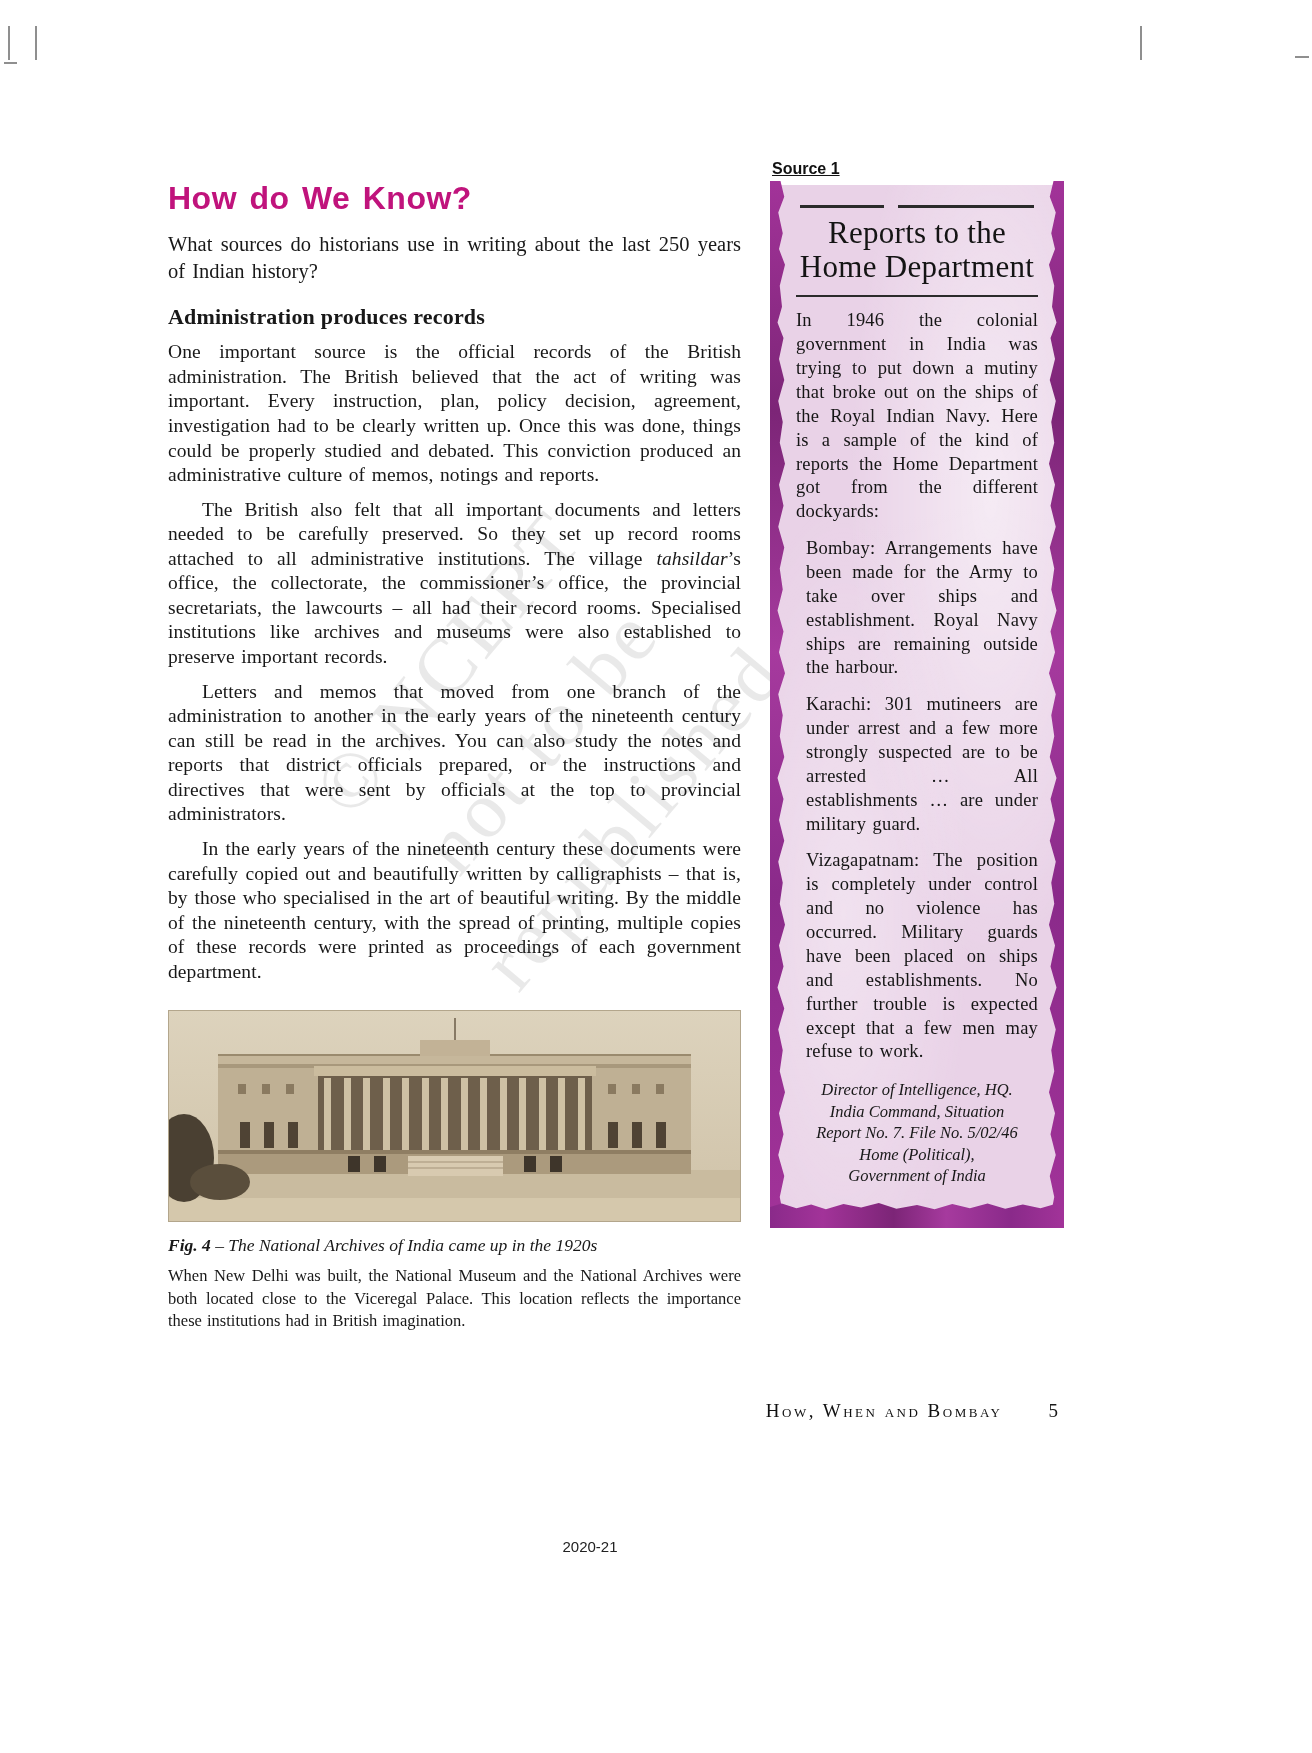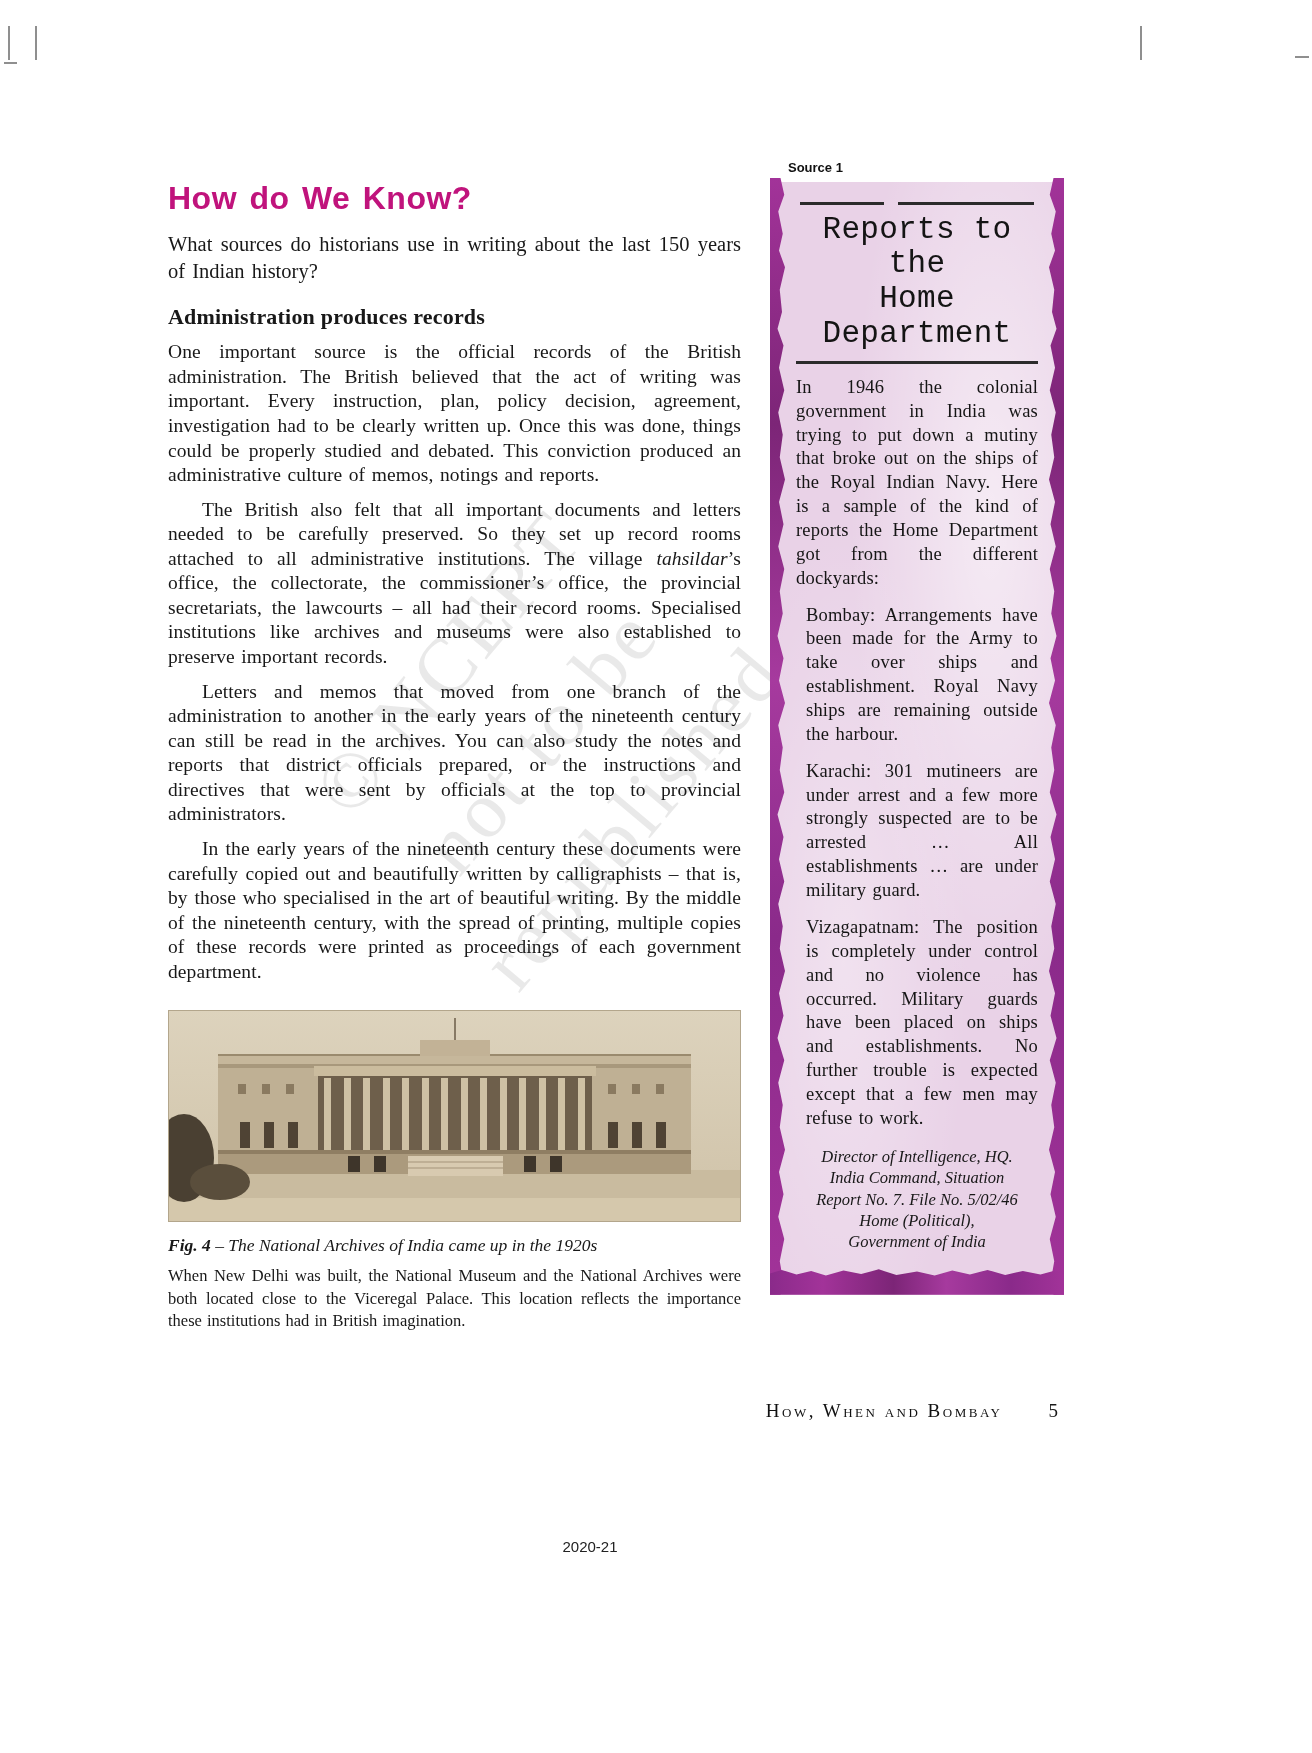--- a/index.html
+++ b/index.html
@@ -41,22 +41,22 @@
   
   .figure-block{margin:26px 0 0;}
   .figure-photo{display:block;width:573px;height:212px;}
   .fig-caption{margin:12px 0 0;font-size:17.5px;font-style:italic;line-height:1.3;}
   .fig-caption .fig-label{font-weight:bold;}
   .fig-note{margin:8px 0 0;font-size:16.5px;line-height:1.36;text-align:justify;word-spacing:1px;}
 
   
   .sidebar{position:absolute;left:770px;top:160px;width:294px;z-index:1;}
   .source-label{
-    font-family:"Liberation Sans", sans-serif;font-weight:bold;font-size:13px;
-    margin:0 0 7px 18px;color:#111;
+    font-family:"Liberation Sans", sans-serif;font-weight:bold;font-size:16px;
+    margin:0 0 7px 2px;color:#111;text-decoration:underline;
   }
   .source-box{
     position:relative;
     background:
       radial-gradient(ellipse at 75% 30%, rgba(255,255,255,0.55) 0%, rgba(255,255,255,0) 45%),
       radial-gradient(ellipse at 25% 70%, rgba(255,255,255,0.35) 0%, rgba(255,255,255,0) 40%),
       #e9d2e7;
     padding:18px 26px 0;
   }
   .torn{position:absolute;top:-4px;bottom:0;width:15px;z-index:1;
@@ -65,21 +65,21 @@
   }
   .torn.left{left:0;}
   .torn.right{right:0;transform:scaleX(-1);}
   .box-content{position:relative;z-index:2;}
   .rule-top{display:flex;gap:14px;margin:2px 4px 8px;}
   .rule-top span{height:2.5px;background:#2b2b2b;display:block;}
   .rule-top .seg1{width:36%;}
   .rule-top .seg2{flex:1;}
   .box-title{
     margin:4px 0 6px;text-align:center;font-weight:normal;
-    font-size:31px;line-height:1.12;letter-spacing:0.3px;color:#141414;font-family:Liberation Mono, monospace;
+    font-size:31px;line-height:1.12;letter-spacing:0.3px;color:#141414;
   }
   .rule-under{height:2.5px;background:#2b2b2b;margin:10px 0 12px;}
   .box-para{
     margin:0;font-size:18.5px;line-height:1.29;text-align:justify;
     letter-spacing:0.2px;word-spacing:1.5px;color:#151515;
   }
   .box-para.report{margin:13px 0 0 10px;}
   .attribution{
     margin:15px 0 10px;font-size:16.5px;font-style:italic;text-align:center;line-height:1.3;
   }
@@ -116,21 +116,21 @@
 
   <div class="watermark">
     <div>© NCERT</div>
     <div>not to be</div>
     <div>republished</div>
   </div>
 
   <div class="main-col">
     <h1 class="main-heading">How do We Know?</h1>
 
-    <p class="intro">What sources do historians use in writing about the last 150 years of Indian history?</p>
+    <p class="intro">What sources do historians use in writing about the last 250 years of Indian history?</p>
 
     <h2 class="section-title">Administration produces records</h2>
 
     <p class="body-para">One important source is the official records of the British administration. The British believed that the act of writing was important. Every instruction, plan, policy decision, agreement, investigation had to be clearly written up. Once this was done, things could be properly studied and debated. This conviction produced an administrative culture of memos, notings and reports.</p>
 
     <p class="body-para indent"><span>The British also felt that all important documents and letters needed to be carefully preserved. So they set up record rooms attached to all administrative institutions. The village </span><em>tahsildar</em><span>’s office, the collectorate, the commissioner’s office, the provincial secretariats, the lawcourts – all had their record rooms. Specialised institutions like archives and museums were also established to preserve important records.</span></p>
 
     <p class="body-para indent">Letters and memos that moved from one branch of the administration to another in the early years of the nineteenth century can still be read in the archives. You can also study the notes and reports that district officials prepared, or the instructions and directives that were sent by officials at the top to provincial administrators.</p>
 
     <p class="body-para indent">In the early years of the nineteenth century these documents were carefully copied out and beautifully written by calligraphists – that is, by those who specialised in the art of beautiful writing. By the middle of the nineteenth century, with the spread of printing, multiple copies of these records were printed as proceedings of each government department.</p>

